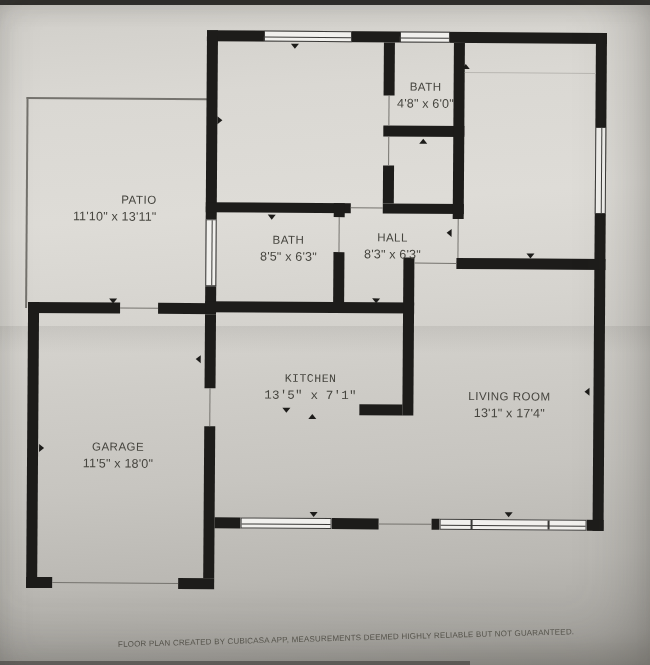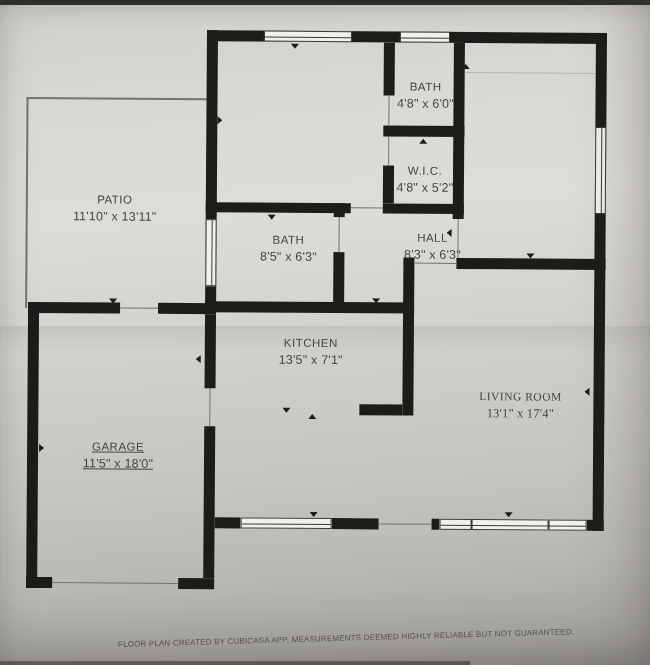--- a/index.html
+++ b/index.html
@@ -123,45 +123,41 @@
     <div class="tri d" style="left:283px;top:408px;"></div>
     <div class="tri u" style="left:309px;top:414px;"></div>
     <div class="tri r" style="left:40px;top:446px;"></div>
     <div class="tri d" style="left:311px;top:512px;"></div>
     <div class="tri d" style="left:506px;top:511px;"></div>
 
     <div class="room-label" style="left:424px;top:80px;">
       <div class="room-name">BATH</div>
       <div class="room-dims">4'8" x 6'0"</div>
     </div>
-    <div class="room-label" style="left:424px;top:164px;">
-      <div class="room-name">W.I.C.</div>
-      <div class="room-dims">4'8" x 5'2"</div>
-    </div>
-    <div class="room-label" style="left:114px;top:195px;">
+    <div class="room-label" style="left:114px;top:195px;text-align:right;">
       <div class="room-name">PATIO</div>
       <div class="room-dims">11'10" x 13'11"</div>
     </div>
     <div class="room-label" style="left:288px;top:234px;">
       <div class="room-name">BATH</div>
       <div class="room-dims">8'5" x 6'3"</div>
     </div>
-    <div class="room-label" style="left:392px;top:231px;margin-left:40px;">
+    <div class="room-label" style="left:392px;top:231px;">
       <div class="room-name">HALL</div>
       <div class="room-dims">8'3" x 6'3"</div>
     </div>
-    <div class="room-label" style="left:311px;top:337px;">
+    <div class="room-label" style="left:311px;top:372px;font-family:Liberation Mono, monospace;">
       <div class="room-name">KITCHEN</div>
       <div class="room-dims">13'5" x 7'1"</div>
     </div>
-    <div class="room-label" style="left:521px;top:389px;font-family:Liberation Serif, serif;">
+    <div class="room-label" style="left:510px;top:389px;">
       <div class="room-name">LIVING ROOM</div>
       <div class="room-dims">13'1" x 17'4"</div>
     </div>
-    <div class="room-label" style="left:119px;top:442px;text-decoration:underline;">
+    <div class="room-label" style="left:119px;top:442px;">
       <div class="room-name">GARAGE</div>
       <div class="room-dims">11'5" x 18'0"</div>
     </div>
   </div>
 
   <div class="footer">FLOOR PLAN CREATED BY CUBICASA APP, MEASUREMENTS DEEMED HIGHLY RELIABLE BUT NOT GUARANTEED.</div>
 
   <div class="edge-top"></div>
   <div class="edge-bottom"></div>
 </div>

